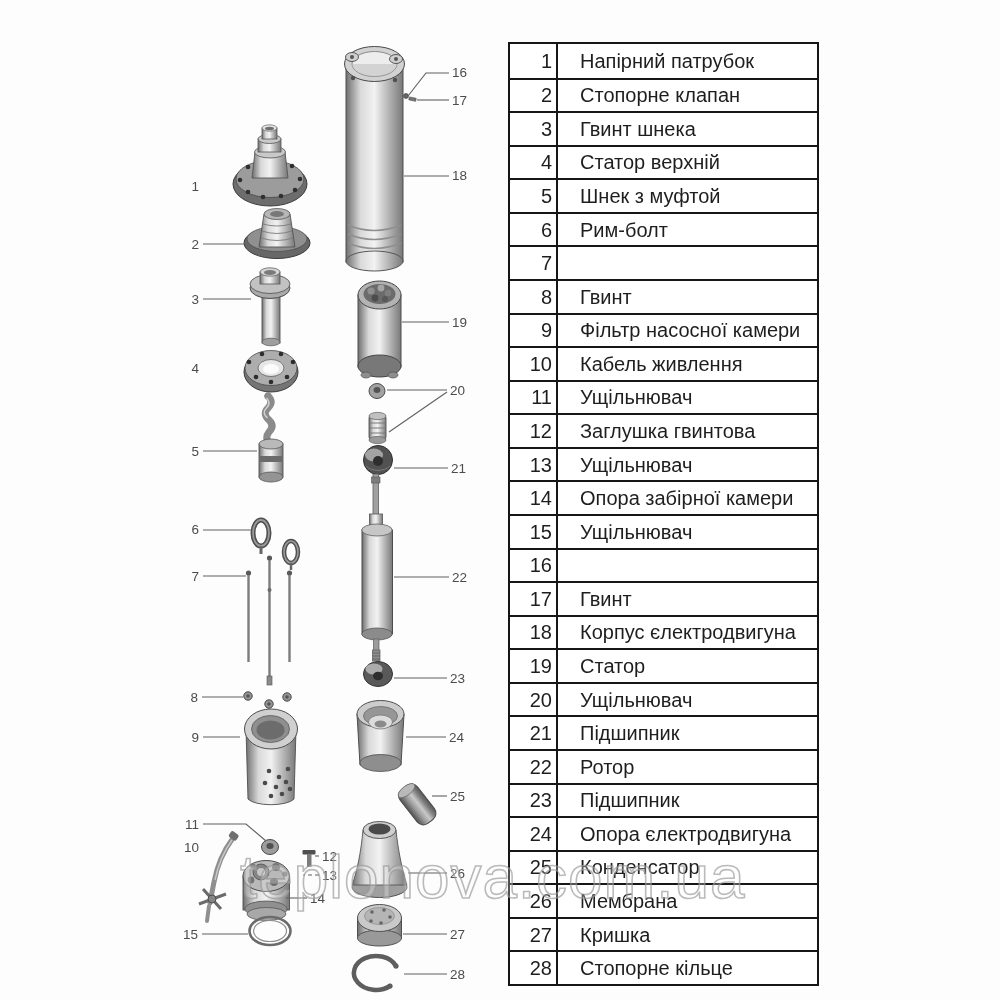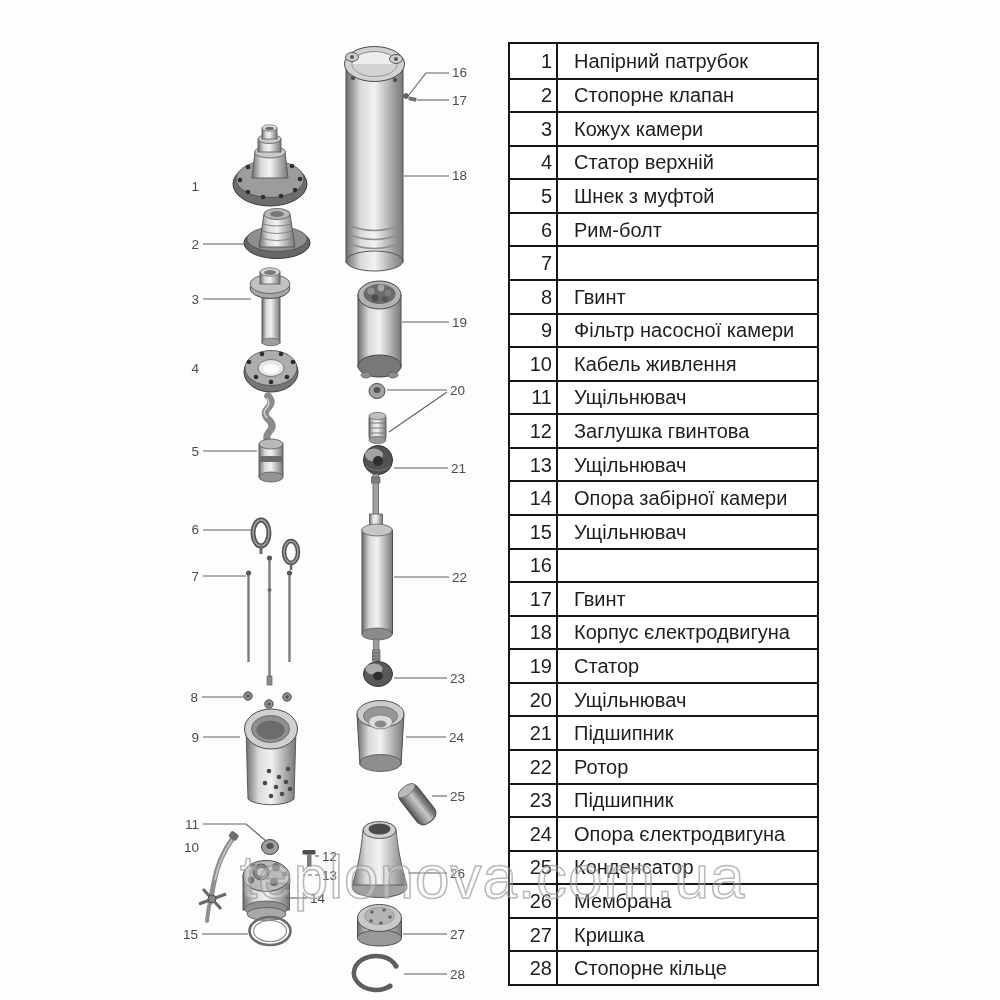--- a/index.html
+++ b/index.html
@@ -6,21 +6,21 @@
   .page{position:relative;width:1000px;height:1000px;background:#fdfdfd;overflow:hidden;
         font-family:"Liberation Sans",sans-serif;}
   .diagram-svg{position:absolute;left:0;top:0;}
   .callout-text{font-family:"Liberation Sans",sans-serif;font-size:13.5px;fill:#4c4c4c;}
   .parts-table{position:absolute;left:508px;top:42px;width:307px;height:940px;
        display:grid;grid-template-rows:repeat(28,1fr);border:2px solid #161616;background:#ffffff;}
   .prow{display:flex;border-top:2px solid #161616;min-height:0;}
   .prow:first-child{border-top:none;}
   .cell{display:flex;align-items:center;color:#1e1e1e;font-size:20px;line-height:1;}
   .cell.num{width:42px;justify-content:flex-end;padding-right:4px;border-right:2px solid #161616;}
-  .cell.name{flex:1;padding-left:16px;white-space:nowrap;overflow:hidden;}
+  .cell.name{flex:1;padding-left:22px;white-space:nowrap;overflow:hidden;}
   .watermark{position:absolute;left:240px;top:846px;z-index:5;font-size:62px;line-height:1;
        letter-spacing:1px;white-space:nowrap;color:rgba(255,255,255,0.25);
        -webkit-text-stroke:1.6px rgba(150,150,150,0.65);pointer-events:none;}
 </style>
 </head>
 <body>
 
 <div class="page">
 
   <svg class="diagram-svg" width="510" height="1000" viewBox="0 0 510 1000">
@@ -365,21 +365,21 @@
       <div class="prow">
         <div class="cell num">1</div>
         <div class="cell name">Напірний патрубок</div>
       </div>
       <div class="prow">
         <div class="cell num">2</div>
         <div class="cell name">Стопорне клапан</div>
       </div>
       <div class="prow">
         <div class="cell num">3</div>
-        <div class="cell name">Кожух камери</div>
+        <div class="cell name">Гвинт шнека</div>
       </div>
       <div class="prow">
         <div class="cell num">4</div>
         <div class="cell name">Статор верхній</div>
       </div>
       <div class="prow">
         <div class="cell num">5</div>
         <div class="cell name">Шнек з муфтой</div>
       </div>
       <div class="prow">

